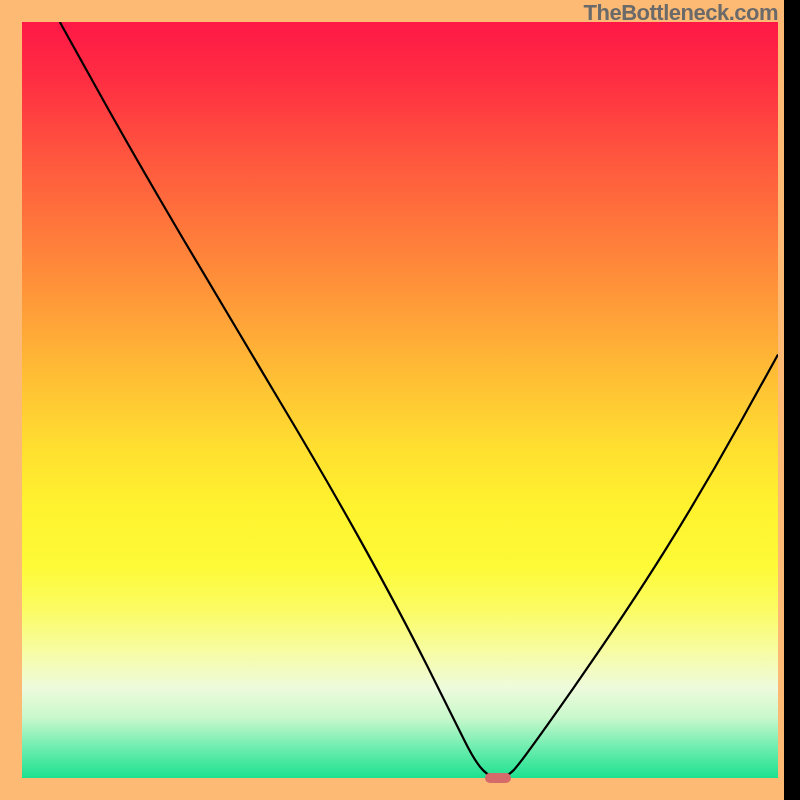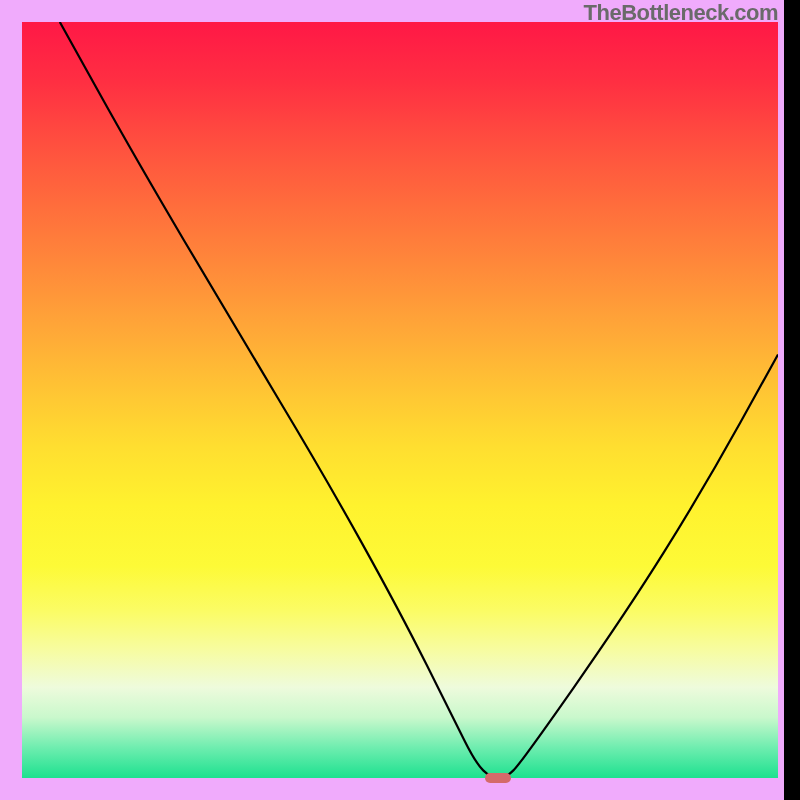--- a/index.html
+++ b/index.html
@@ -1,16 +1,16 @@
 <!DOCTYPE html>
 <html><head>
 <meta charset="utf-8">
 <style>
   html,body{margin:0;padding:0;width:800px;height:800px;overflow:hidden;background:#000;}
-  .frame{position:relative;width:784px;height:800px;background:#f0abfc;}
+  .frame{position:relative;width:784px;height:800px;background:#fdba74;}
   .plot-area{
     position:absolute;
     left:22px;top:22px;
     width:756px;height:756px;
     background:linear-gradient(to bottom,
       #ff1846 0%,
       #ff2f42 8%,
       #ff4f3f 16%,
       #ff6c3c 24%,
       #ff883a 32%,

